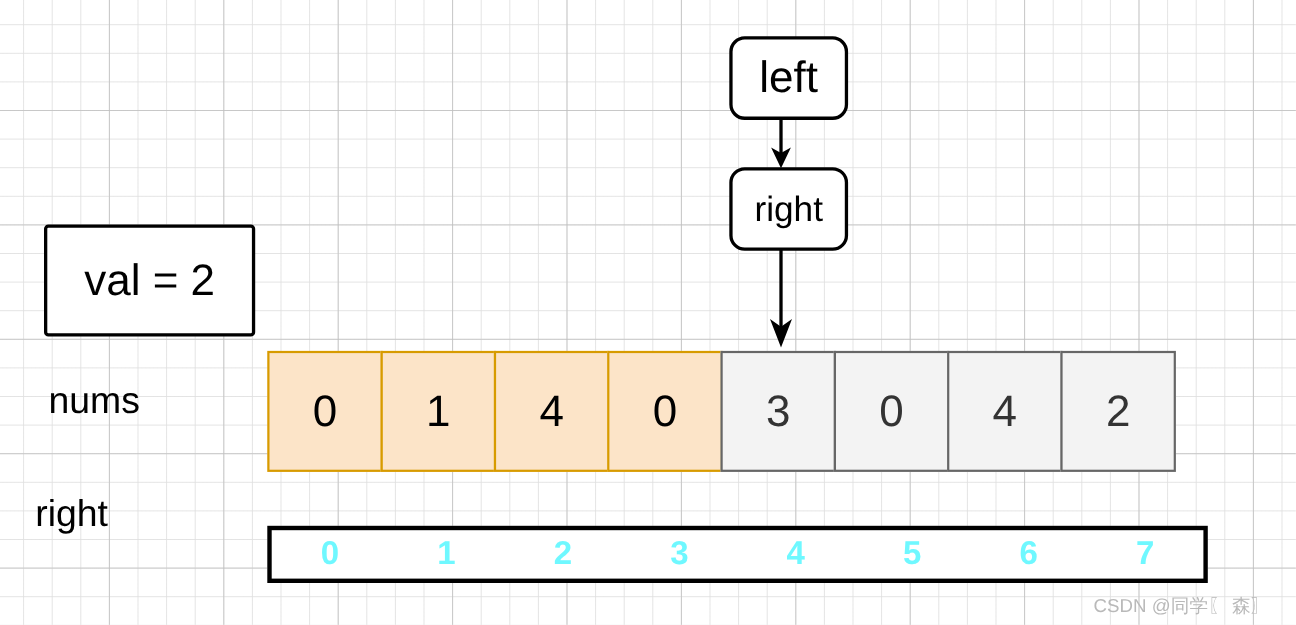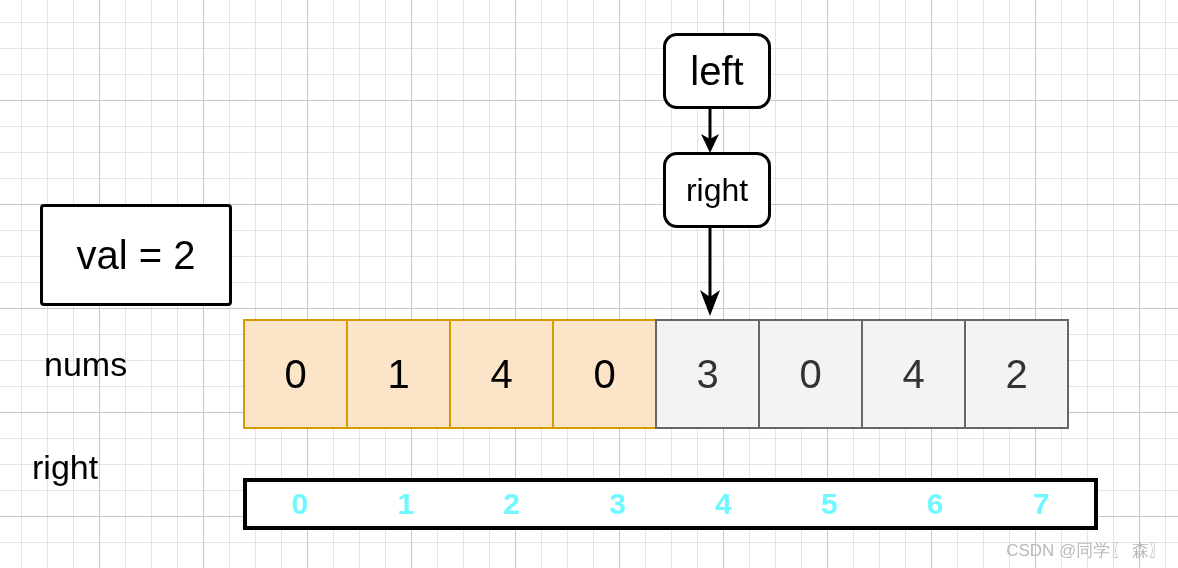--- a/index.html
+++ b/index.html
@@ -128,21 +128,21 @@
     justify-content: center;
     font-size: 30px;
     font-weight: bold;
     color: #6ff8ff;
     line-height: 1;
   }
 
   
   #watermark {
     position: absolute;
-    right: 12px;
+    right: 24px;
     bottom: 6px;
     font-size: 17px;
     color: #b9b9b9;
     white-space: nowrap;
   }
 </style>
 </head>
 <body>
 
 <div id="canvas">

